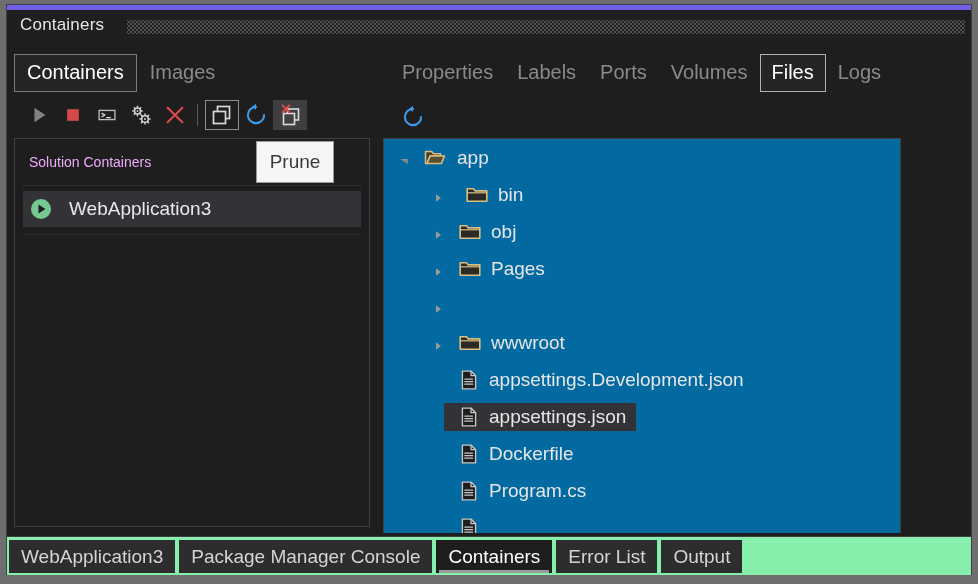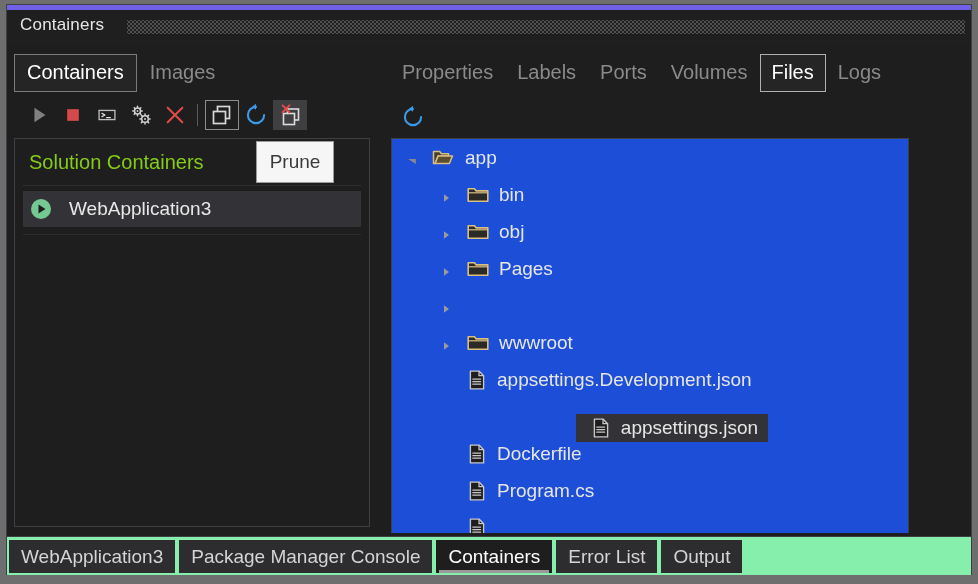--- a/index.html
+++ b/index.html
@@ -125,22 +125,22 @@
     box-sizing: border-box;
     overflow: hidden;
   }
   #list-header {
     position: absolute;
     left: 0; top: 0;
     width: 100%; height: 46px;
     line-height: 46px;
     padding-left: 14px;
     box-sizing: border-box;
-    color: #84cc16;
-    font-size: 20px;
+    color: #f0abfc;
+    font-size: 14px;
   }
   #list-header-sep {
     position: absolute;
     left: 8px; top: 46px;
     width: 338px; height: 1px;
     background: #2d2d30;
   }
   .container-row {
     position: absolute;
     left: 8px; top: 52px;
@@ -189,25 +189,25 @@
     border: 1px solid #b0b0b0;
     background: #252526;
   }
   #detail-toolbar {
     position: absolute;
     left: 16px; top: 56px;
     height: 32px;
   }
   #tree-box {
     position: absolute;
-    left: 11px; top: 92px;
+    left: 3px; top: 92px;
     width: 518px; height: 395px;
     border: 1px solid #3f3f46;
     border-bottom: none;
-    background: #1d4ed8;
+    background: #0369a1;
     box-sizing: border-box;
     overflow: hidden;
   }
   .tree-row {
     position: relative;
     height: 37px;
     display: flex;
     align-items: center;
     font-size: 19px;
     color: #e6e6e6;
@@ -406,21 +406,21 @@
             <span class="selwrap">
               <span style="display: inline-flex; margin-left: 10px;">
                 <svg width="24" height="24" viewBox="0 0 24 24" fill="none">
                   <path d="M1.5 17.5 V5.5 h6.2 l1.8 2.2 h7 v2.2 H6.2 L3 17.5 Z" stroke="#d9bf82" stroke-width="1.5" fill="#4a3f27" stroke-linejoin="round"></path>
                   <path d="M6.2 9.9 h14.3 L17.4 17.5 H3 Z" stroke="#d9bf82" stroke-width="1.5" fill="#5c4e30" stroke-linejoin="round"></path>
                 </svg>
               </span>
               <span class="label">app</span>
             </span>
           </div>
-          <div class="tree-row" style="padding-left: 48px;">
+          <div class="tree-row" style="padding-left: 48px; gap: 7px;">
             <span class="twisty"><svg width="12" height="12" viewBox="0 0 12 12" fill="none">
                 <path d="M4 2.2 L9 6 L4 9.8 Z" fill="#9a9a9a"></path>
               </svg></span>
             <span class="selwrap">
               <span style="display: inline-flex; margin-left: 10px;">
                 <svg width="24" height="24" viewBox="0 0 24 24" fill="none">
                   <path d="M2.2 18.3 V5.8 h6.3 l1.7 2.1 h11.6 v10.4 Z" stroke="#d9bf82" stroke-width="1.6" fill="#2b2a26" stroke-linejoin="round"></path>
                   <path d="M2.2 9.8 h19.6" stroke="#d9bf82" stroke-width="1.2"></path>
                 </svg>
               </span>
@@ -482,21 +482,21 @@
                   <path d="M4.8 2.3 h9.4 L19.2 7.3 V21.7 H4.8 Z" stroke="#c8c8c8" stroke-width="1.5" fill="#1e1e1e" stroke-linejoin="round"></path>
                   <path d="M14.2 2.3 V7.3 H19.2" stroke="#c8c8c8" stroke-width="1.4" fill="none"></path>
                   <g stroke="#c8c8c8" stroke-width="1.3" stroke-linecap="round">
                     <path d="M7.4 11 h8.6M7.4 13.8 h8.6M7.4 16.6 h8.6"></path>
                   </g>
                 </svg>
               </span>
               <span class="label">appsettings.Development.json</span>
             </span>
           </div>
-          <div class="tree-row selected" style="padding-left: 48px; flex-direction: column;">
+          <div class="tree-row selected" style="padding-left: 48px;">
             <span class="twisty"></span>
             <span class="selwrap">
               <span style="display: inline-flex; margin-left: 10px;">
                 <svg width="22" height="22" viewBox="0 0 24 24" fill="none">
                   <path d="M4.8 2.3 h9.4 L19.2 7.3 V21.7 H4.8 Z" stroke="#c8c8c8" stroke-width="1.5" fill="#1e1e1e" stroke-linejoin="round"></path>
                   <path d="M14.2 2.3 V7.3 H19.2" stroke="#c8c8c8" stroke-width="1.4" fill="none"></path>
                   <g stroke="#c8c8c8" stroke-width="1.3" stroke-linecap="round">
                     <path d="M7.4 11 h8.6M7.4 13.8 h8.6M7.4 16.6 h8.6"></path>
                   </g>
                 </svg>

